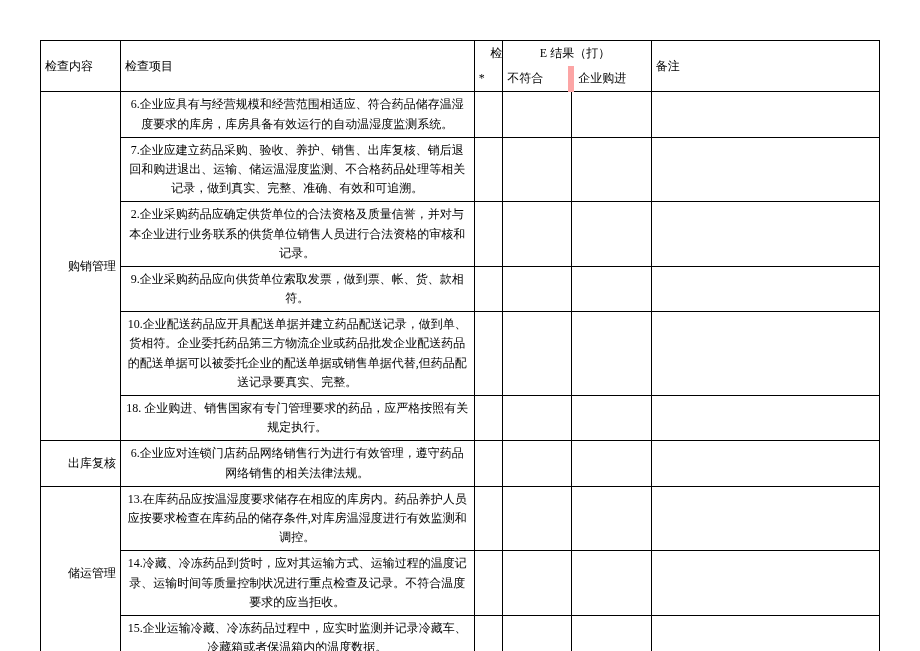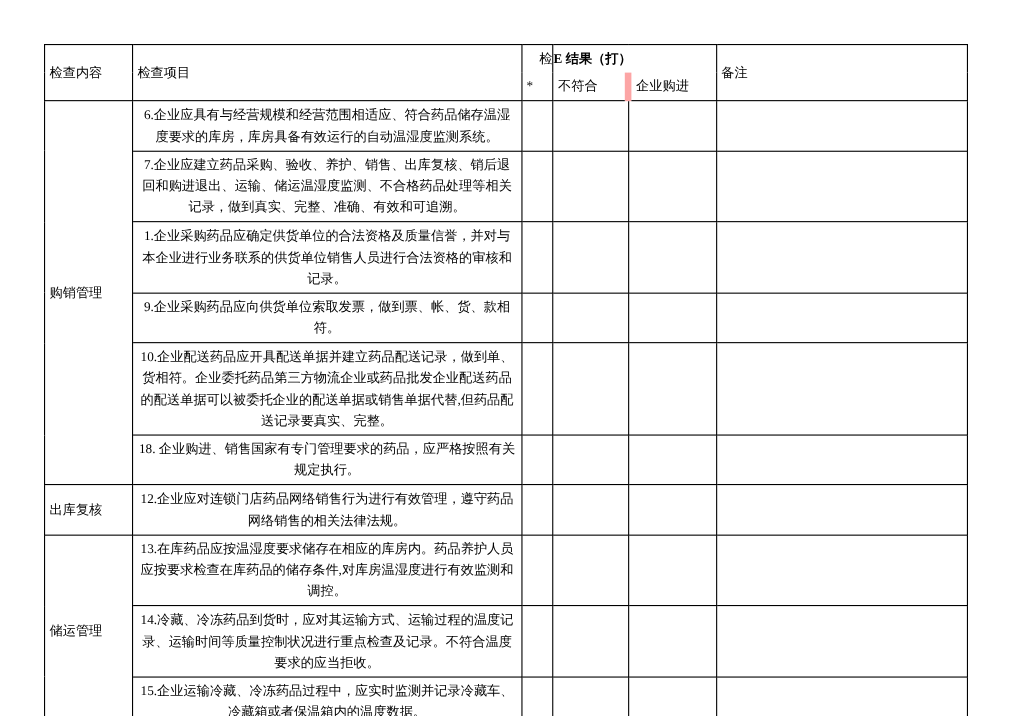--- a/index.html
+++ b/index.html
@@ -23,21 +23,21 @@
     border: 1px solid #000;
     padding: 3px 4px;
     vertical-align: middle;
     line-height: 1.6;
     word-break: break-all;
   }
   .hdr {
     text-align: left;
   }
   .cat {
-    text-align: left;
+    text-align: right;
   }
   .item {
     text-align: center;
     vertical-align: top;
   }
   .result-top {
     border-bottom: none;
   }
   .result-bot {
     border-top: none;
@@ -58,21 +58,21 @@
     <col style="width:60px">
     <col style="width:70px">
     <col style="width:200px">
   </colgroup>
 
   <tbody>
         <tr>
     <td class="hdr" rowspan="2">检查内容</td>
     <td class="hdr" rowspan="2">检查项目</td>
     <td class="hdr result-top" style="text-align:right;padding-right:0;">检</td>
-    <td class="hdr result-top" colspan="2" style="text-align:left;padding-left:0;font-weight:bold;">E 结果（打）</td>
+    <td class="hdr result-top" colspan="2" style="text-align:center;padding-left:0;">E 结果（打）</td>
     <td class="hdr" rowspan="2">备注</td>
   </tr>
 
   <tr>
     <td class="hdr result-bot">*</td>
     <td class="hdr result-bot result-sub-left">不符合</td>
     <td class="hdr result-bot">企业购进</td>
   </tr>
 
   <tr>
@@ -84,21 +84,21 @@
     <td></td>
   </tr>
   <tr>
     <td class="item">7.企业应建立药品采购、验收、养护、销售、出库复核、销后退回和购进退出、运输、储运温湿度监测、不合格药品处理等相关记录，做到真实、完整、准确、有效和可追溯。</td>
     <td></td>
     <td></td>
     <td></td>
     <td></td>
   </tr>
   <tr>
-    <td class="item">1.企业采购药品应确定供货单位的合法资格及质量信誉，并对与本企业进行业务联系的供货单位销售人员进行合法资格的审核和记录。</td>
+    <td class="item">2.企业采购药品应确定供货单位的合法资格及质量信誉，并对与本企业进行业务联系的供货单位销售人员进行合法资格的审核和记录。</td>
     <td></td>
     <td></td>
     <td></td>
     <td></td>
   </tr>
   <tr>
     <td class="item">9.企业采购药品应向供货单位索取发票，做到票、帐、货、款相符。</td>
     <td></td>
     <td></td>
     <td></td>
@@ -114,21 +114,21 @@
   <tr>
     <td class="item">18. 企业购进、销售国家有专门管理要求的药品，应严格按照有关规定执行。</td>
     <td></td>
     <td></td>
     <td></td>
     <td></td>
   </tr>
 
   <tr>
     <td class="cat">出库复核</td>
-    <td class="item">12.企业应对连锁门店药品网络销售行为进行有效管理，遵守药品网络销售的相关法律法规。</td>
+    <td class="item">6.企业应对连锁门店药品网络销售行为进行有效管理，遵守药品网络销售的相关法律法规。</td>
     <td></td>
     <td></td>
     <td></td>
     <td></td>
   </tr>
 
   <tr>
     <td class="cat" rowspan="3">储运管理</td>
     <td class="item">13.在库药品应按温湿度要求储存在相应的库房内。药品养护人员应按要求检查在库药品的储存条件,对库房温湿度进行有效监测和调控。</td>
     <td></td>

